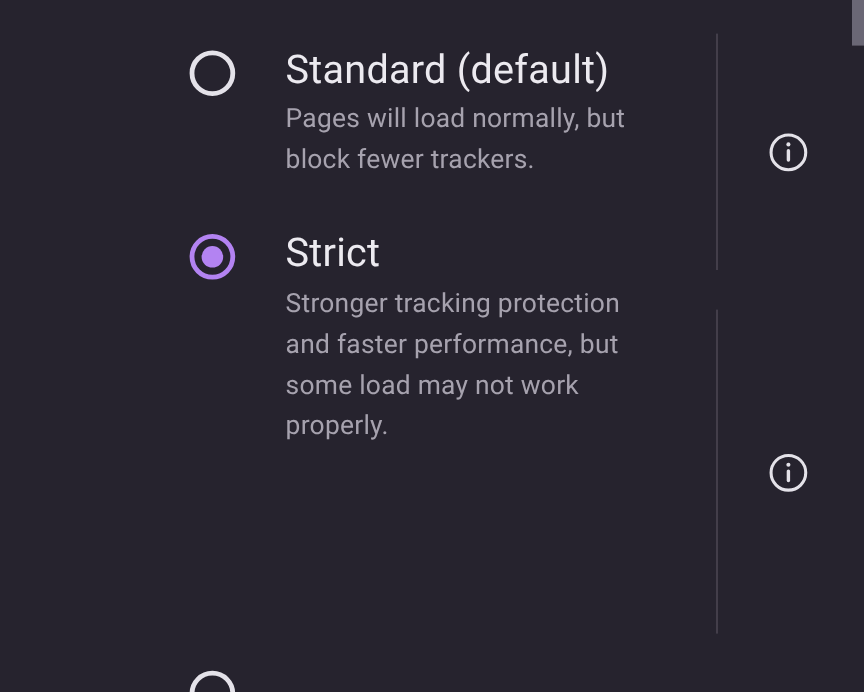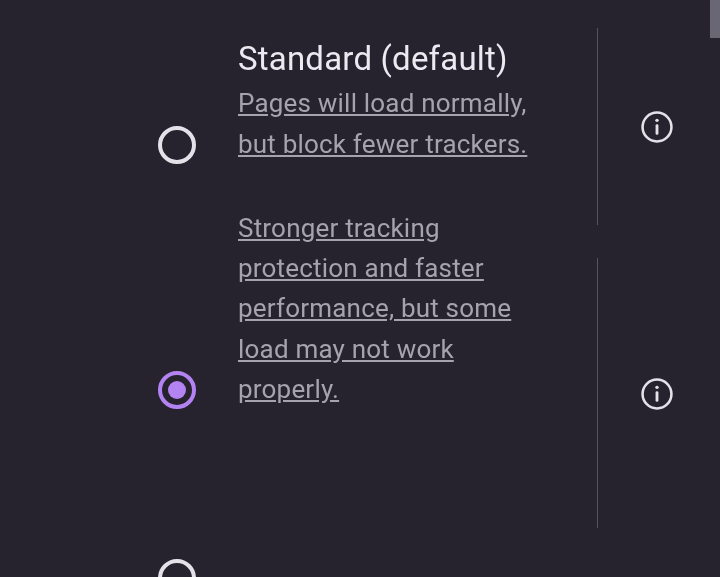--- a/index.html
+++ b/index.html
@@ -19,21 +19,21 @@
       height: 38px;
       background: #6a6775;
       border-radius: 0;
     }
     .options {
       padding-top: 38px;
       padding-left: 158px;
     }
     .option-row {
       display: flex;
-      align-items: flex-end;
+      align-items: flex-start;
       position: relative;
       padding-bottom: 40px;
     }
     .radio {
       width: 38px;
       height: 38px;
       flex-shrink: 0;
       margin-top: 4px;
       margin-right: 42px;
       cursor: pointer;
@@ -62,26 +62,25 @@
     }
     .title {
       color: #eceaf0;
       font-size: 33px;
       font-weight: 400;
       line-height: 1.25;
       letter-spacing: 0.2px;
     }
     .desc {
       color: #a6a2ae;
-      font-size: 26px;
+      font-size: 22px;
       font-weight: 400;
       line-height: 1.55;
       margin-top: 4px;
       letter-spacing: 0.2px;
-      text-decoration: underline;
     }
     .divider {
       position: absolute;
       width: 1px;
       background: #56525e;
     }
     .div1 { left: 597px; top: 28px; height: 197px; }
     .div2 { left: 597px; top: 258px; height: 270px; }
     .info {
       position: absolute;
@@ -113,20 +112,21 @@
     <div class="radio radio-unselected"></div>
     <div class="text-col">
       <div class="title">Standard (default)</div>
       <div class="desc">Pages will load normally, but block fewer trackers.</div>
     </div>
   </div>
 
   <div class="option-row">
     <div class="radio radio-selected"></div>
     <div class="text-col">
+      <div class="title">Strict</div>
       <div class="desc">Stronger tracking protection and faster performance, but some load may not work properly.</div>
     </div>
   </div>
 
 </div>
 
 <div class="divider div1"></div>
 <div class="divider div2"></div>
 
 <div class="info info1">

